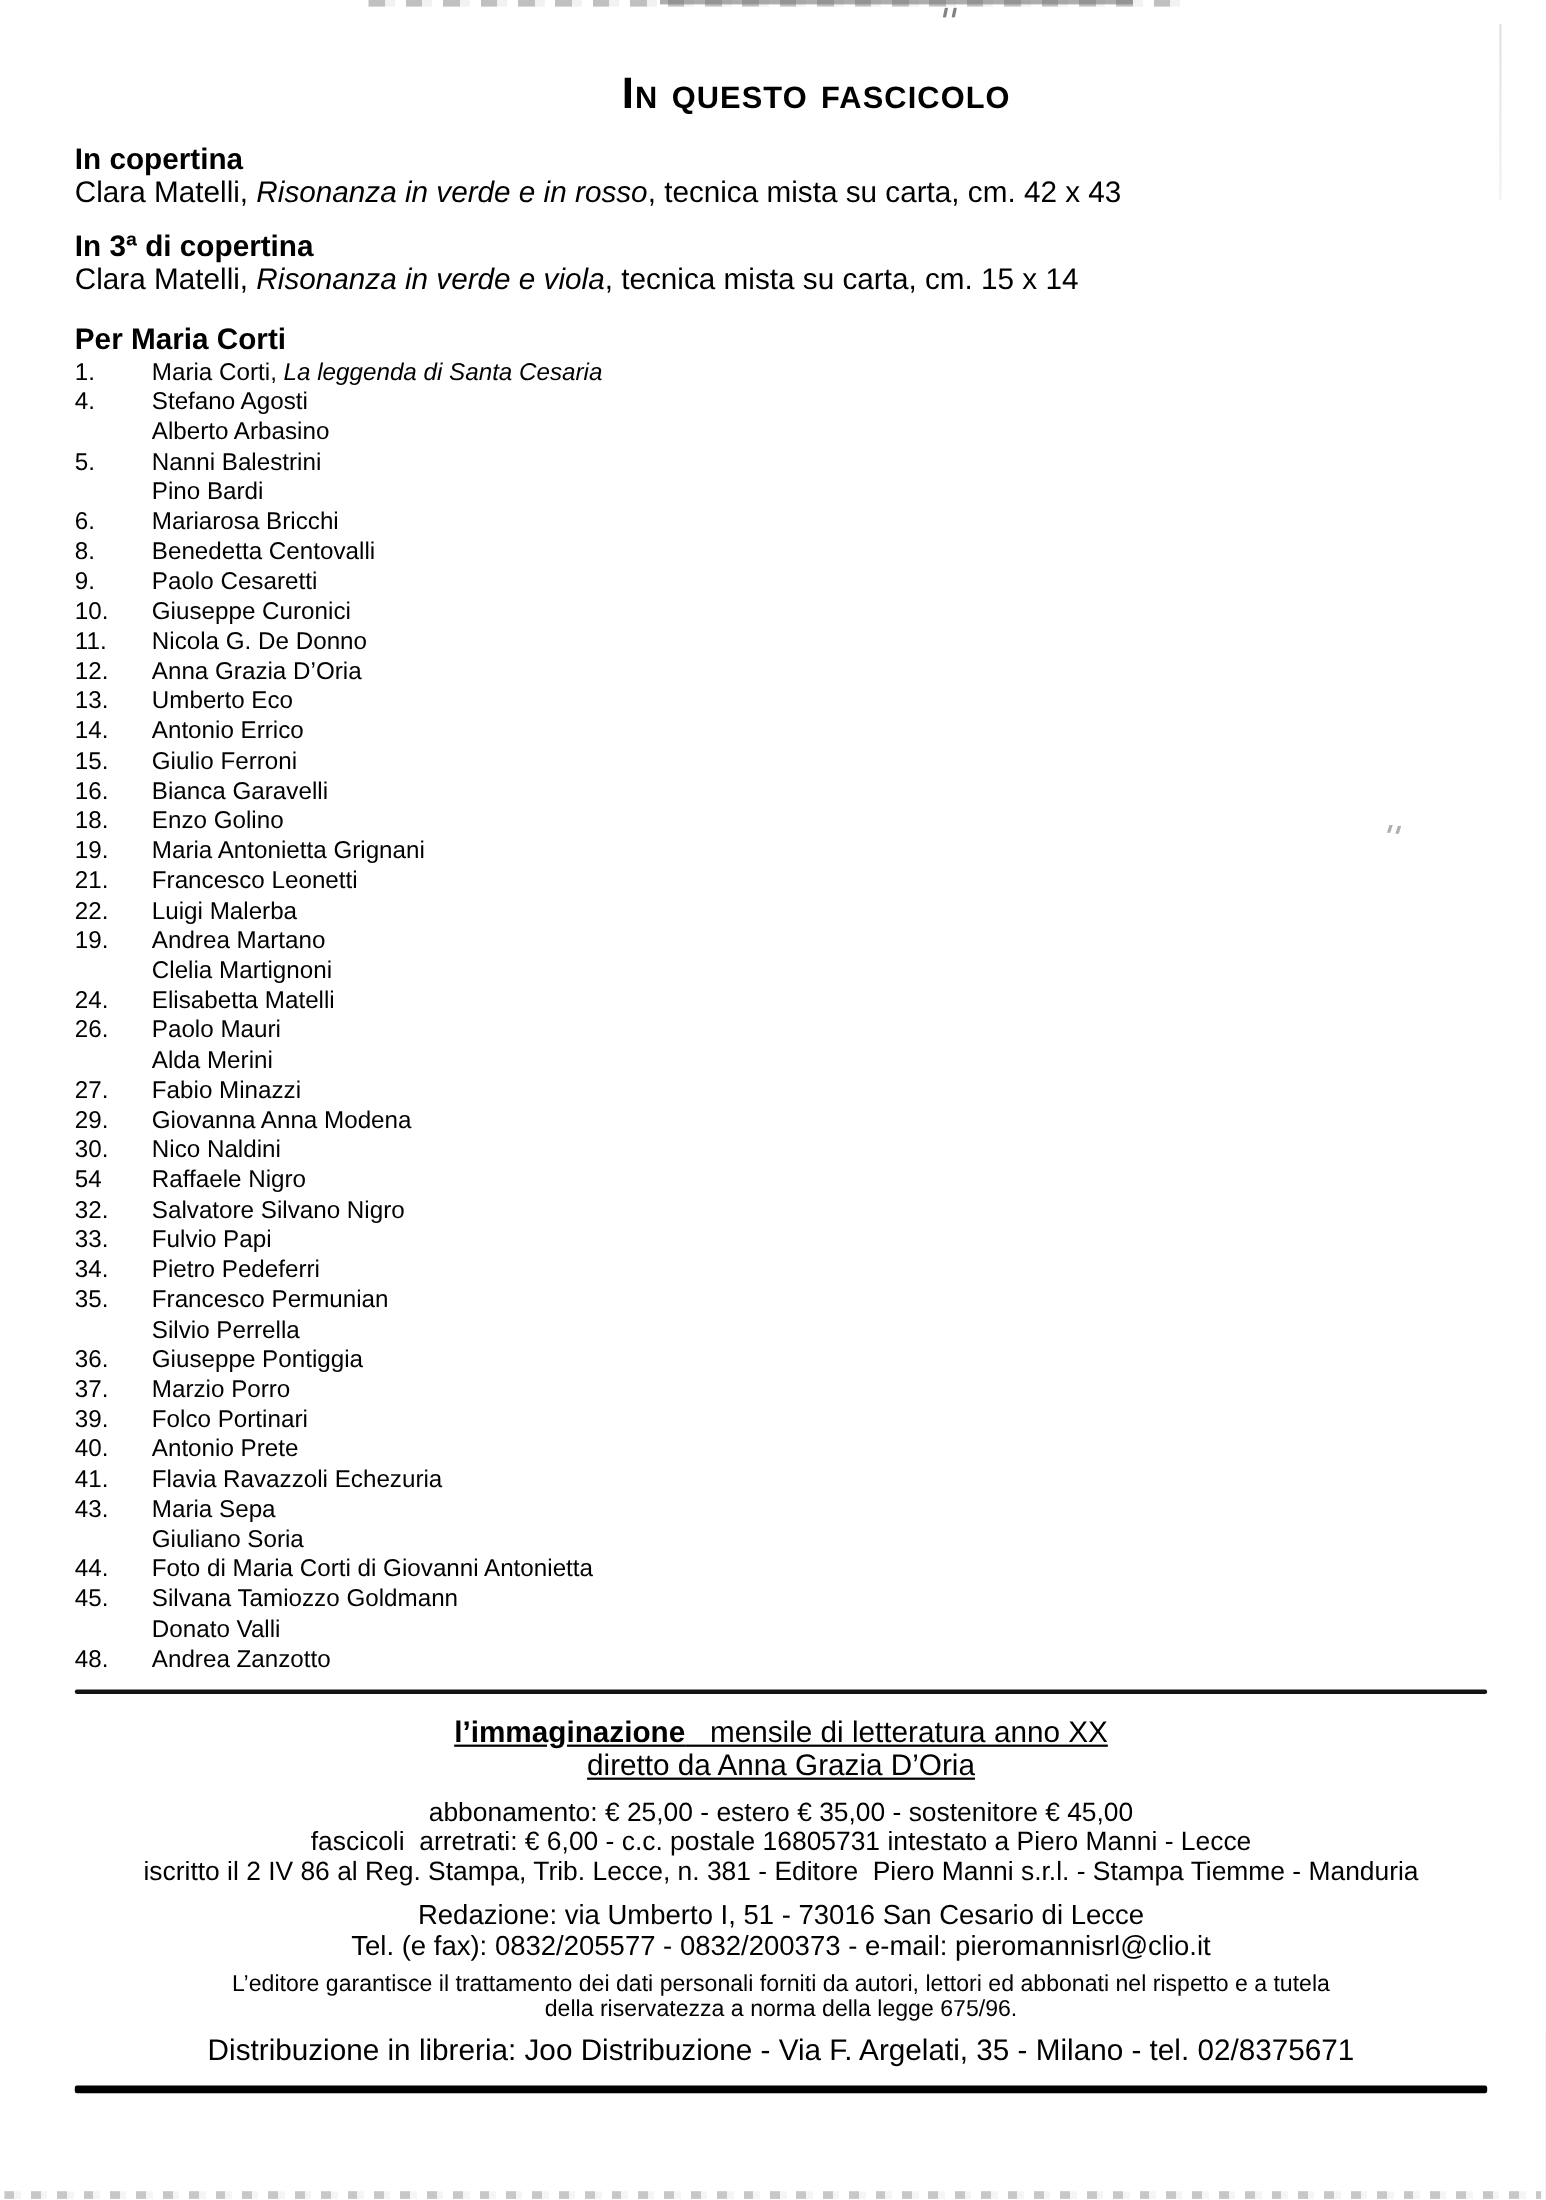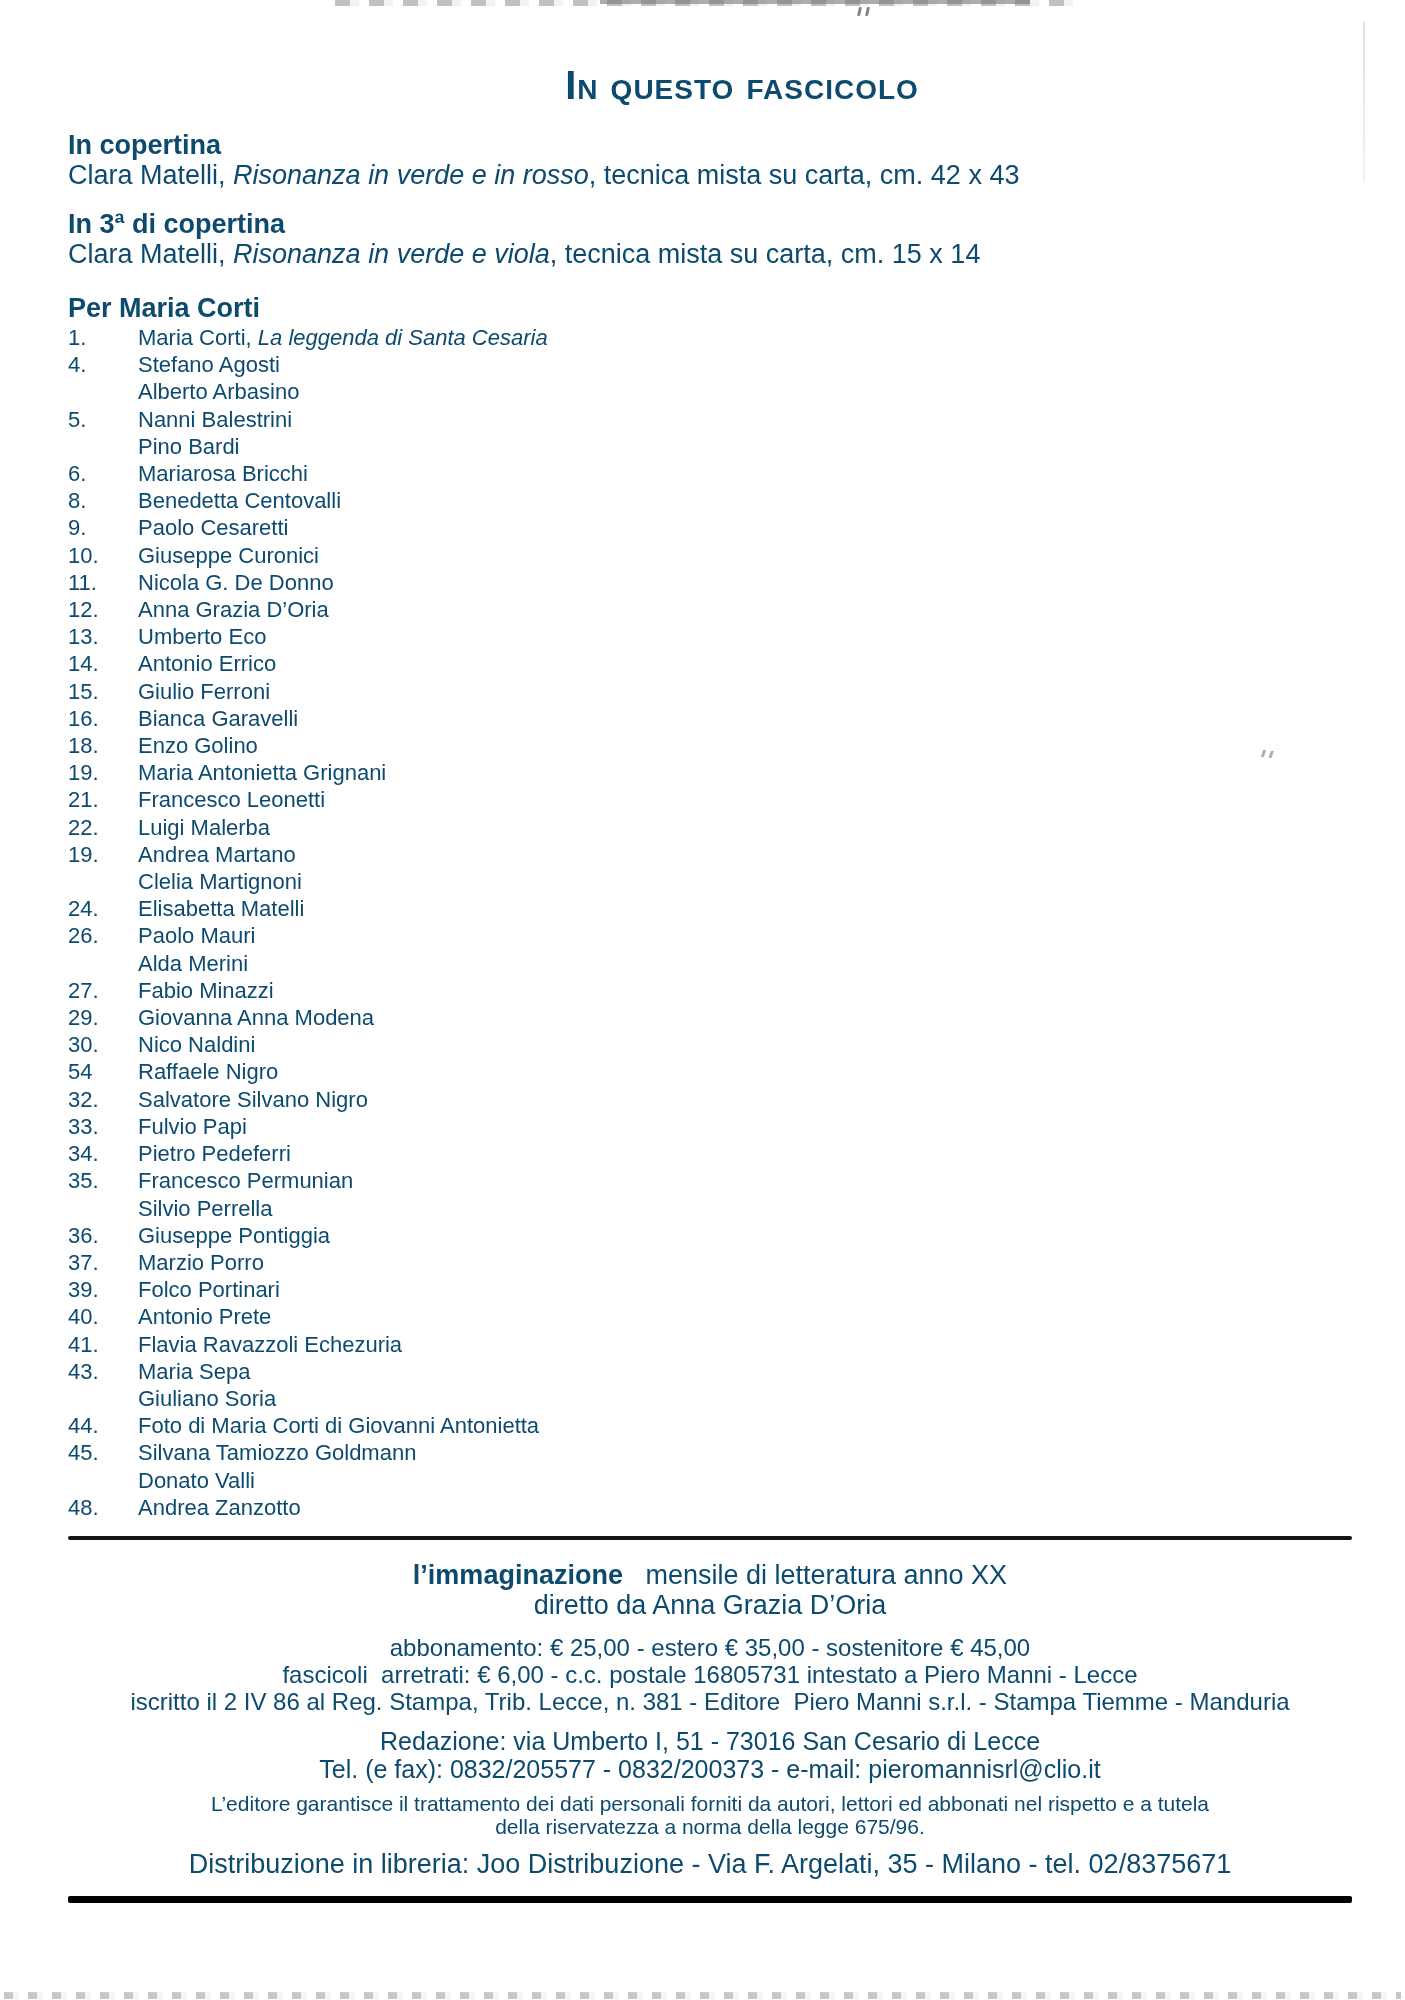--- a/index.html
+++ b/index.html
@@ -1,20 +1,20 @@
 <!DOCTYPE html>
 <html><head>
 <meta charset="utf-8">
 <style>
   html,body{margin:0;padding:0;background:#e8e8e8;}
   .page{
     position:relative;
     width:1405px;height:2000px;
     background:#ffffff;
-    color:#0c4a6e;
+    color:#000000;
     font-family:"Liberation Sans", sans-serif;
     overflow:hidden;
     margin:0 auto;
   }
   .content{position:absolute;left:68px;top:0;width:1284px;}
 
   .title{
     margin-top:62px;
     text-align:center;
     transform:translateX(32px);
@@ -36,21 +36,21 @@
   .toc-list{font-size:22px;line-height:27.2px;margin-top:1px;}
   .toc-row{display:flex;}
   .toc-row .num{flex:none;width:70px;}
   .toc-row .name i{}
 
   .rule{height:4px;background:#141414;margin-top:15px;border-radius:2px;}
   .rule.thick{height:7px;background:#000;margin-top:17px;}
 
   .colophon{text-align:center;}
   .c-line{white-space:pre;}
-  .masthead{margin-top:20px;font-size:27px;line-height:30px;}
+  .masthead{margin-top:20px;font-size:27px;line-height:30px;text-decoration:underline;}
   .masthead b{font-weight:700;}
   .block-abbo{margin-top:14px;font-size:24px;line-height:27px;}
   .block-redaz{margin-top:12px;font-size:25px;line-height:28px;}
   .block-privacy{margin-top:9px;font-size:21px;line-height:23px;}
   .distribution{margin-top:11px;font-size:27px;line-height:30px;}
 
   
   .top-smudge{position:absolute;top:0;left:335px;width:745px;height:6px;
     background:repeating-linear-gradient(90deg,#8d8d8d 0 15px,rgba(160,160,160,.25) 15px 24px,transparent 24px 34px);
     opacity:.55;filter:blur(.6px);}

